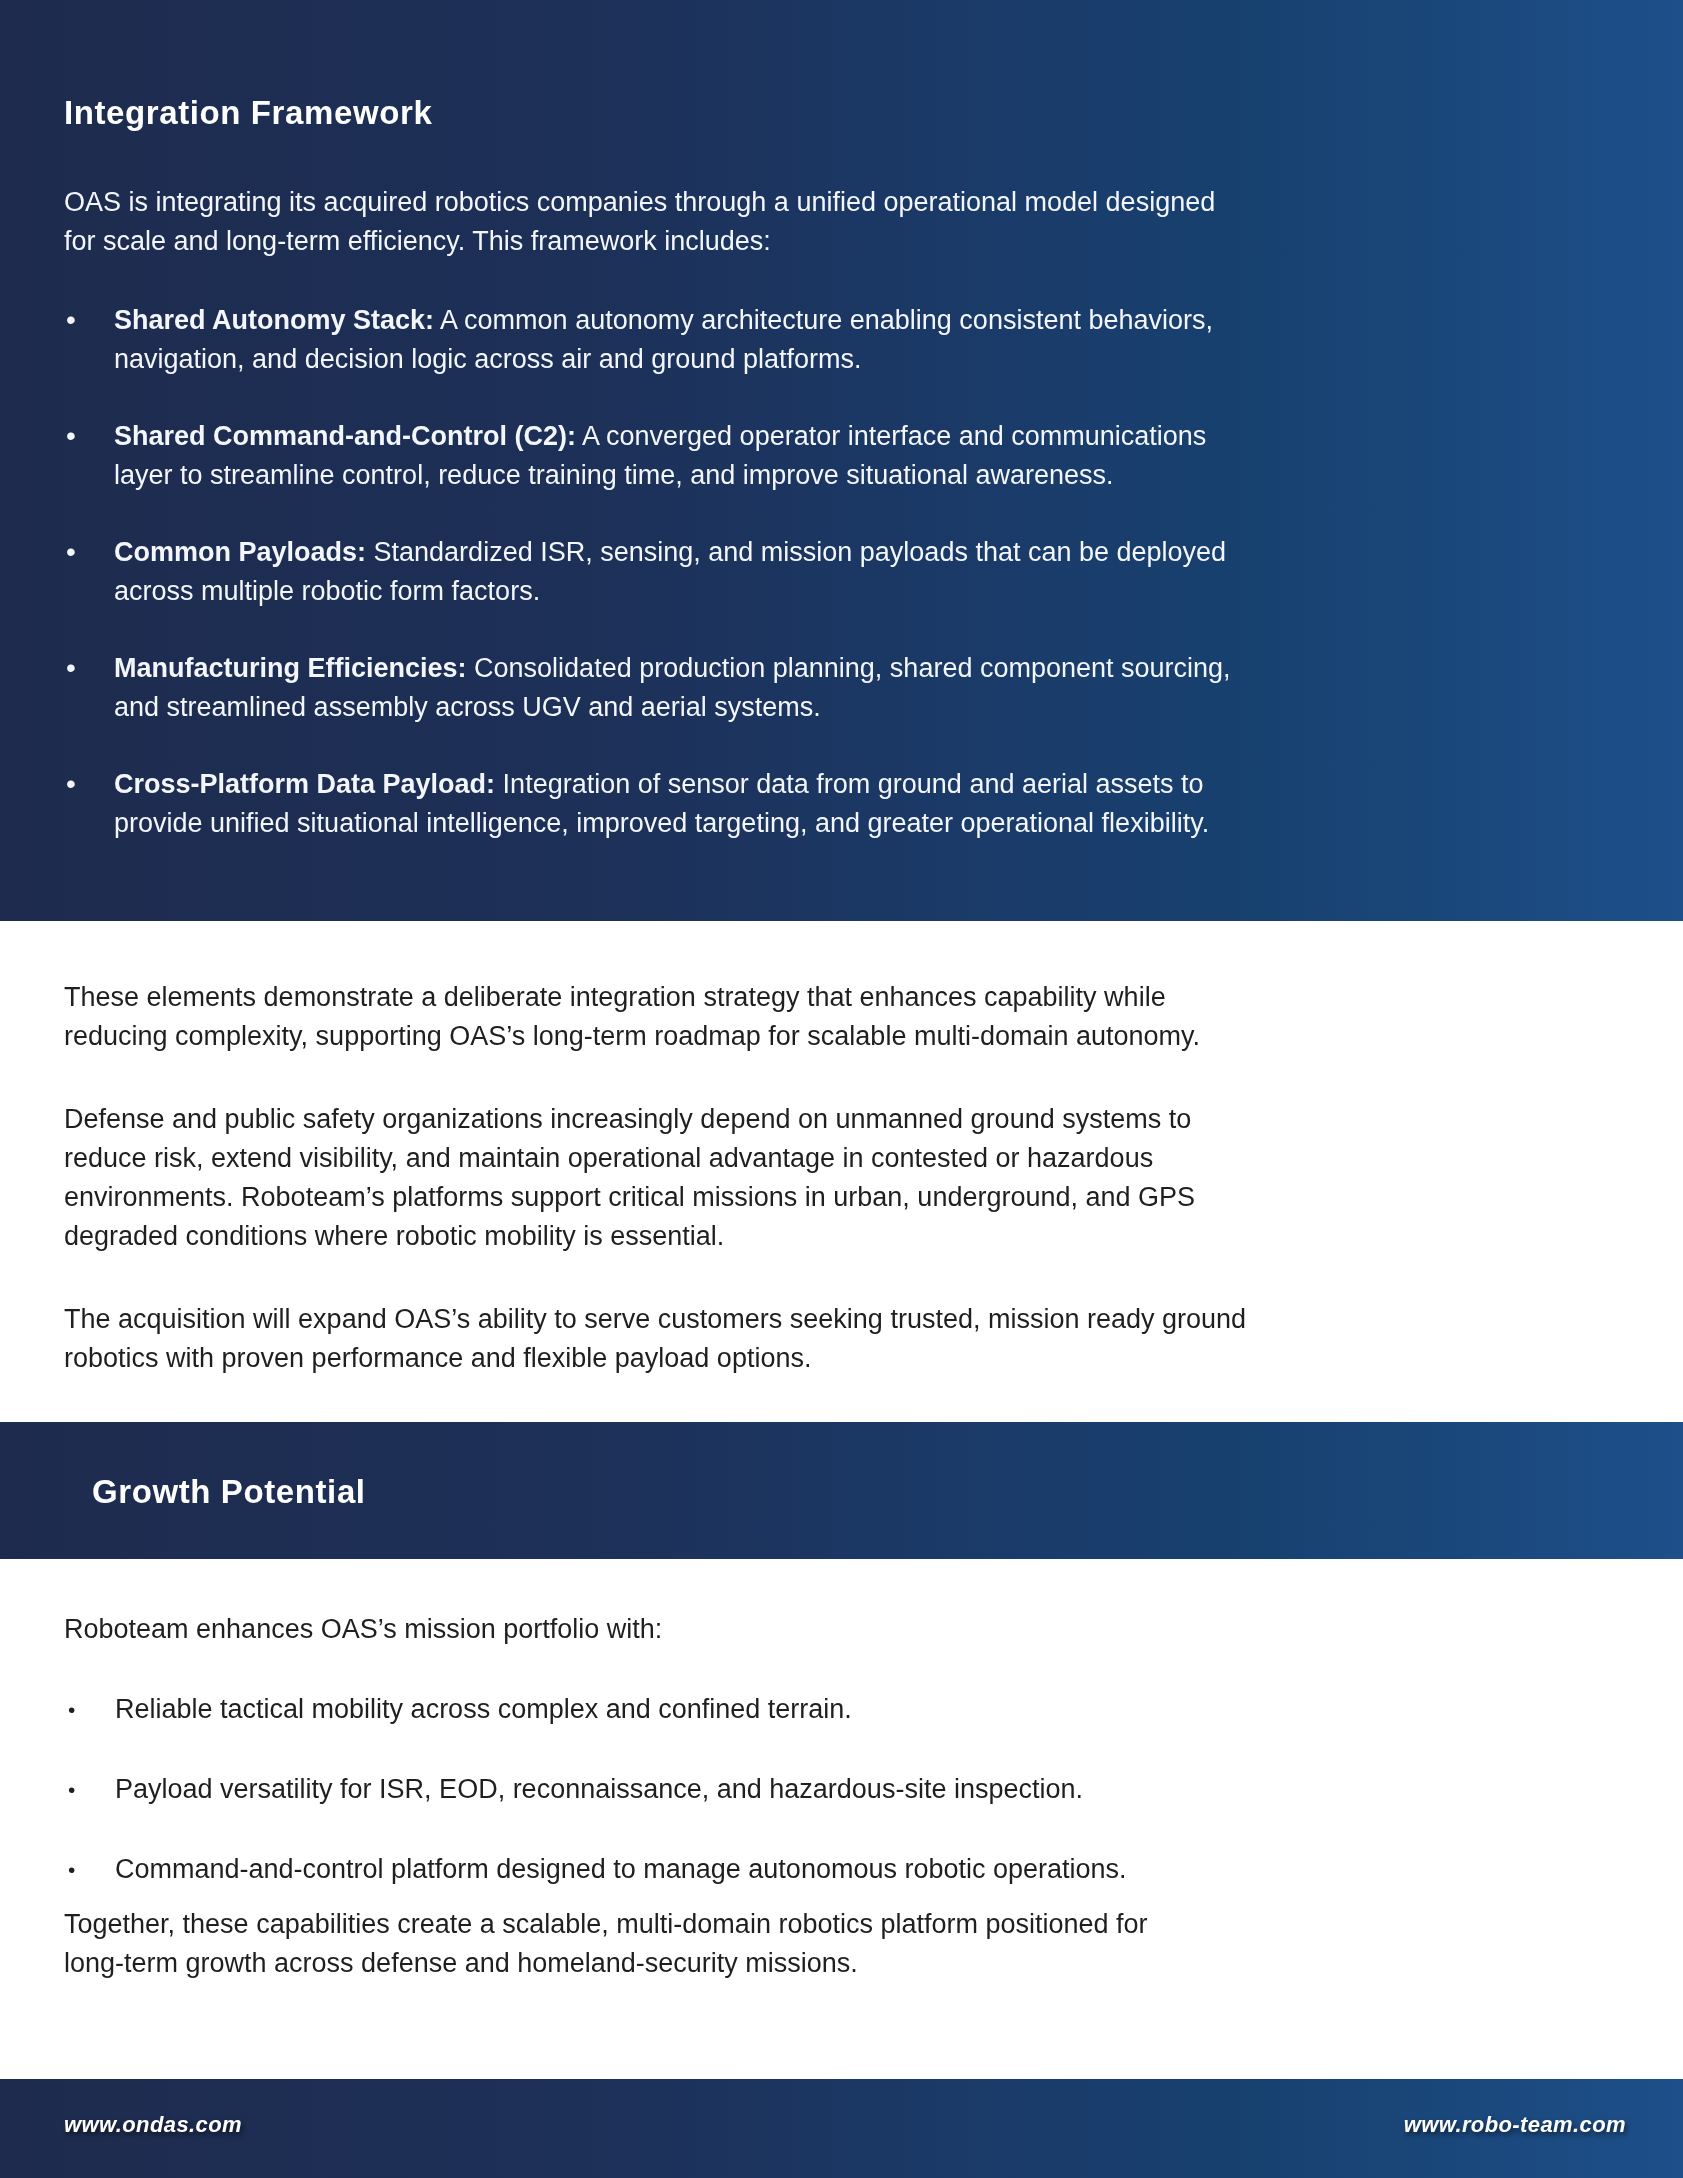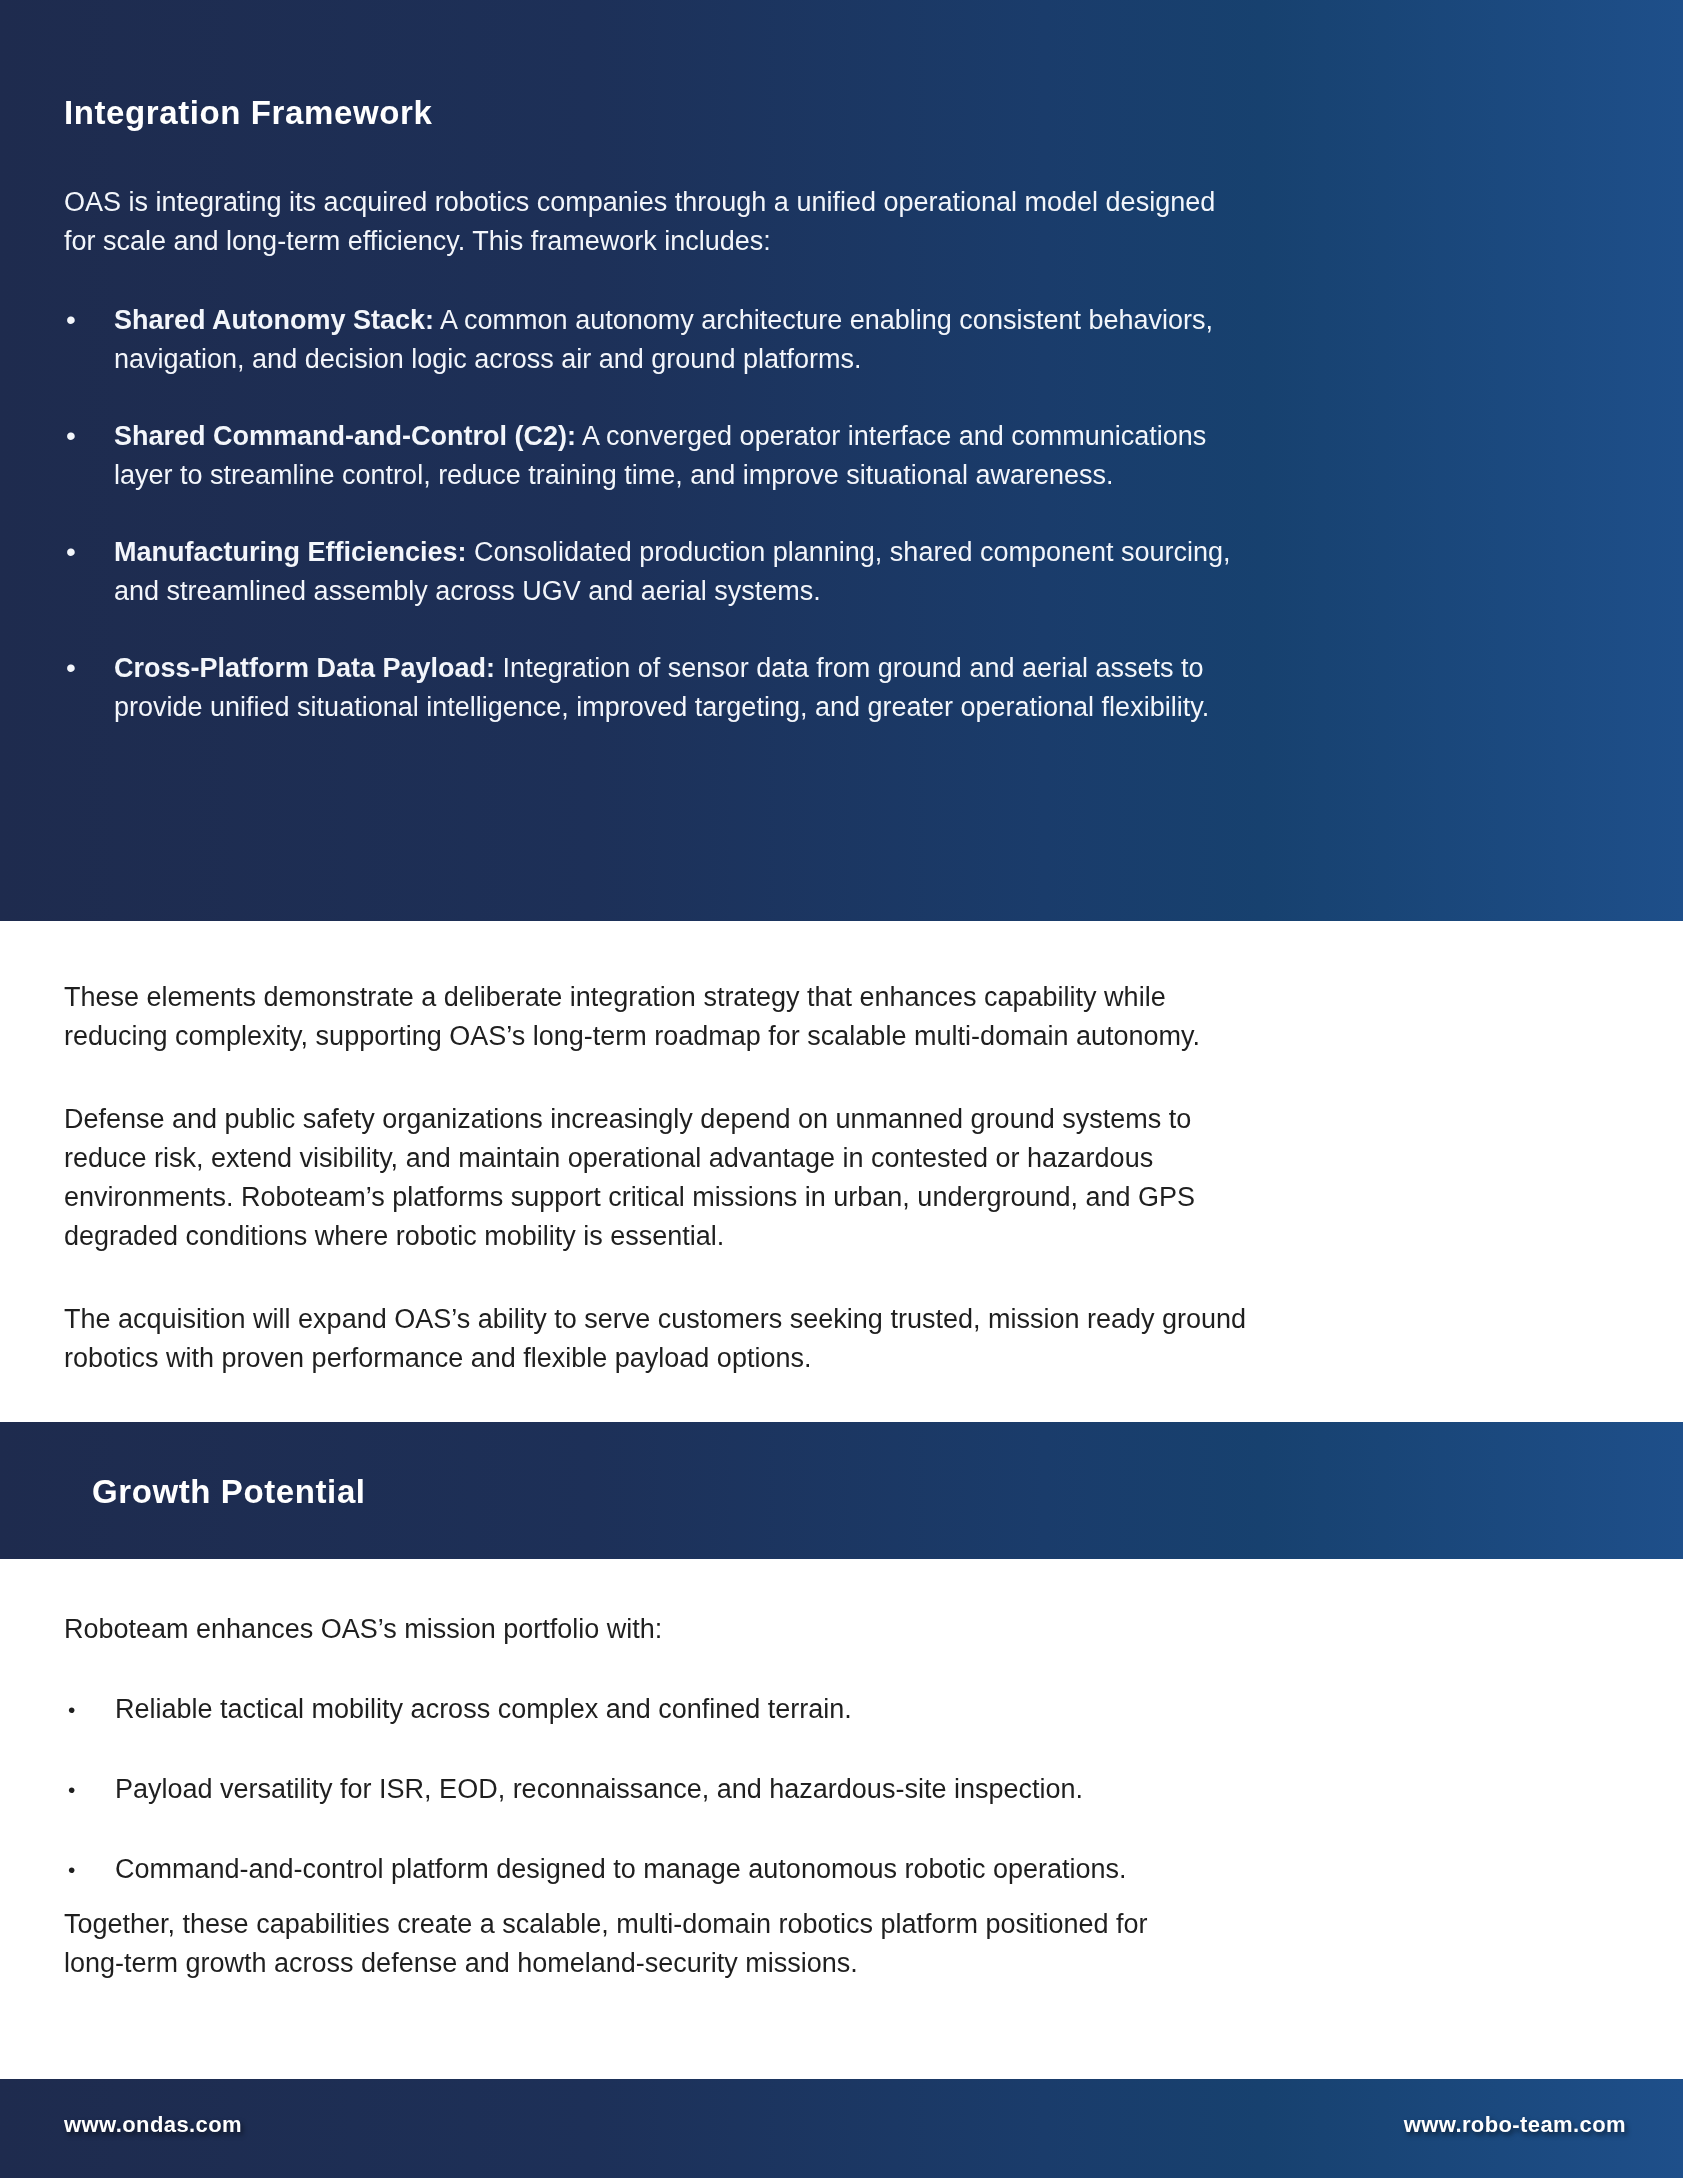--- a/index.html
+++ b/index.html
@@ -115,36 +115,39 @@
     align-items: flex-start;
   }
   .footer .url {
     font-size: 22px;
     font-weight: 700;
     letter-spacing: 0.4px;
     color: #ffffff;
     text-decoration: none;
     text-shadow: 2px 3px 5px rgba(0,0,0,0.55);
     cursor: pointer;
+    font-style: italic;
   }
 </style>
 </head>
 <body>
 
 <div class="page">
 
   <section class="section-integration blue-grad">
     <h2 class="sec-heading">Integration Framework</h2>
     <div class="intro">OAS is integrating its acquired robotics companies through a unified operational model designed
 for scale and long-term efficiency. This framework includes:</div>
     <ul class="bullets">
       <li><b>Shared Autonomy Stack:</b><span> A common autonomy architecture enabling consistent behaviors,
 navigation, and decision logic across air and ground platforms.</span></li>
       <li><b>Shared Command-and-Control (C2):</b><span> A converged operator interface and communications
 layer to streamline control, reduce training time, and improve situational awareness.</span></li>
+      <li><b>Common Payloads:</b><span> Standardized ISR, sensing, and mission payloads that can be deployed
+across multiple robotic form factors.</span></li>
       <li><b>Manufacturing Efficiencies:</b><span> Consolidated production planning, shared component sourcing,
 and streamlined assembly across UGV and aerial systems.</span></li>
       <li><b>Cross-Platform Data Payload:</b><span> Integration of sensor data from ground and aerial assets to
 provide unified situational intelligence, improved targeting, and greater operational flexibility.</span></li>
     </ul>
   </section>
 
   <section class="section-middle">
     <p>These elements demonstrate a deliberate integration strategy that enhances capability while
 reducing complexity, supporting OAS’s long-term roadmap for scalable multi-domain autonomy.</p>

